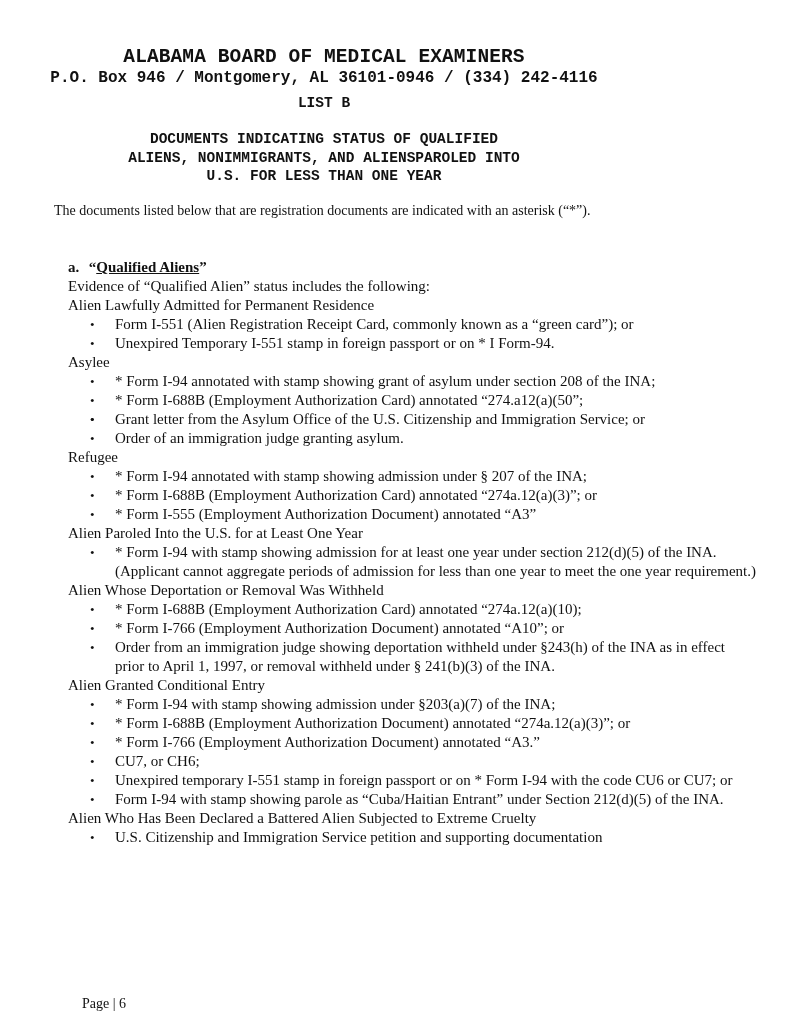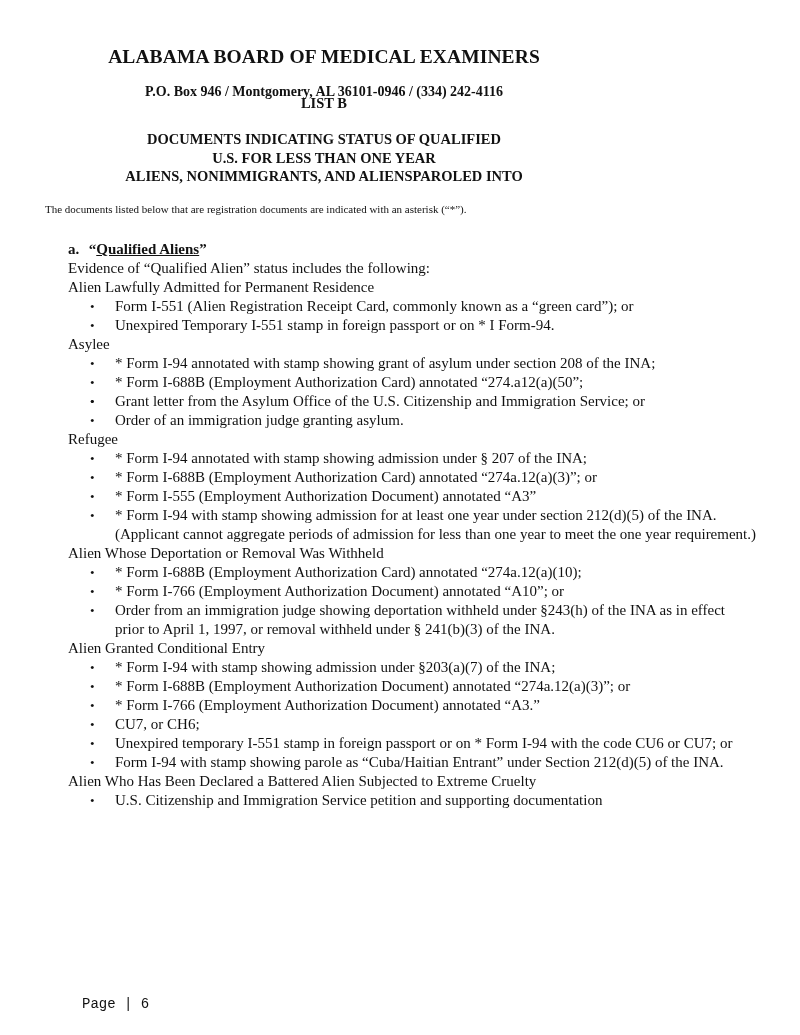--- a/index.html
+++ b/index.html
@@ -1,51 +1,51 @@
 <!DOCTYPE html>
 <html><head>
   <meta charset="utf-8">
   <style>
     html, body { margin: 0; padding: 0; background: #ffffff; }
     body {
       width: 800px; height: 1035px; position: relative; overflow: hidden;
       font-family: "Liberation Serif", "DejaVu Serif", serif;
       color: #111111;
     }
-    .hdr { position: absolute; left: 0; width: 648px; text-align: center; font-weight: bold; white-space: nowrap; }
+    .hdr { position: absolute; left: 0; width: 648px; text-align: center; font-weight: bold; white-space: nowrap; font-family: Liberation Mono, monospace; }
     .title { top: 46px; font-size: 19.5px; letter-spacing: 0.1px; }
-    .address { top: 84px; font-size: 14px; }
+    .address { top: 69px; font-size: 16px; }
     .list-label { top: 95px; font-size: 14.5px; }
     .subtitle { top: 130px; font-size: 14.5px; line-height: 18.5px; }
     .subtitle div { white-space: nowrap; }
-    .intro { position: absolute; left: 45px; top: 203px; font-size: 11px; white-space: nowrap; }
+    .intro { position: absolute; left: 54px; top: 203px; font-size: 14px; white-space: nowrap; }
     .content { position: absolute; left: 68px; top: 240px; width: 732px; font-size: 15px; line-height: 19px; }
-    .section-head { font-weight: bold; white-space: nowrap; }
+    .section-head { font-weight: bold; white-space: nowrap; margin-top: 18px; }
     .section-head .num { display: inline-block; width: 17px; }
     .section-head u { text-decoration: underline; }
     .line { white-space: nowrap; }
     .cat { font-weight: normal; white-space: nowrap; }
     .cat.indent1 { padding-left: 2px; }
     ul.bl { list-style: none; margin: 0; padding: 0; }
     ul.bl li { position: relative; padding-left: 47px; white-space: nowrap; }
     ul.bl li .dot { position: absolute; left: 22px; top: 0; font-size: 13px; }
     ul.bl li .cont { display: block; }
-    .footer { position: absolute; left: 82px; top: 996px; font-size: 14px; white-space: nowrap; font-family: Liberation Mono, monospace; }
+    .footer { position: absolute; left: 82px; top: 996px; font-size: 14px; white-space: nowrap; }
   </style>
 </head>
 <body>
 
 <div>
   <div class="hdr title">ALABAMA BOARD OF MEDICAL EXAMINERS</div>
   <div class="hdr address">P.O. Box 946 / Montgomery, AL 36101-0946 / (334) 242-4116</div>
   <div class="hdr list-label">LIST B</div>
   <div class="hdr subtitle">
     <div>DOCUMENTS INDICATING STATUS OF QUALIFIED</div>
+    <div>ALIENS, NONIMMIGRANTS, AND ALIENSPAROLED INTO</div>
     <div>U.S. FOR LESS THAN ONE YEAR</div>
-    <div>ALIENS, NONIMMIGRANTS, AND ALIENSPAROLED INTO</div>
   </div>
 </div>
 
 <div class="intro">The documents listed below that are registration documents are indicated with an asterisk (“*”).</div>
 
 <div class="content">
   <div class="section-head">
     <span class="num">a.</span>
     <span>“</span><u>Qualified Aliens</u><span>”</span>
   </div>
@@ -66,20 +66,21 @@
     <li><span class="dot">•</span><span>Order of an immigration judge granting asylum.</span></li>
   </ul>
 
   <div class="cat">Refugee</div>
   <ul class="bl">
     <li><span class="dot">•</span><span>* Form I-94 annotated with stamp showing admission under § 207 of the INA;</span></li>
     <li><span class="dot">•</span><span>* Form I-688B (Employment Authorization Card) annotated “274a.12(a)(3)”; or</span></li>
     <li><span class="dot">•</span><span>* Form I-555 (Employment Authorization Document) annotated “A3”</span></li>
   </ul>
 
+  <div class="cat">Alien Paroled Into the U.S. for at Least One Year</div>
   <ul class="bl">
     <li>
         <span class="dot">•</span>
         <span class="cont">* Form I-94 with stamp showing admission for at least one year under section 212(d)(5) of the INA.</span>
         <span class="cont">(Applicant cannot aggregate periods of admission for less than one year to meet the one year requirement.)</span>
       </li>
   </ul>
 
   <div class="cat">Alien Whose Deportation or Removal Was Withheld</div>
   <ul class="bl">

